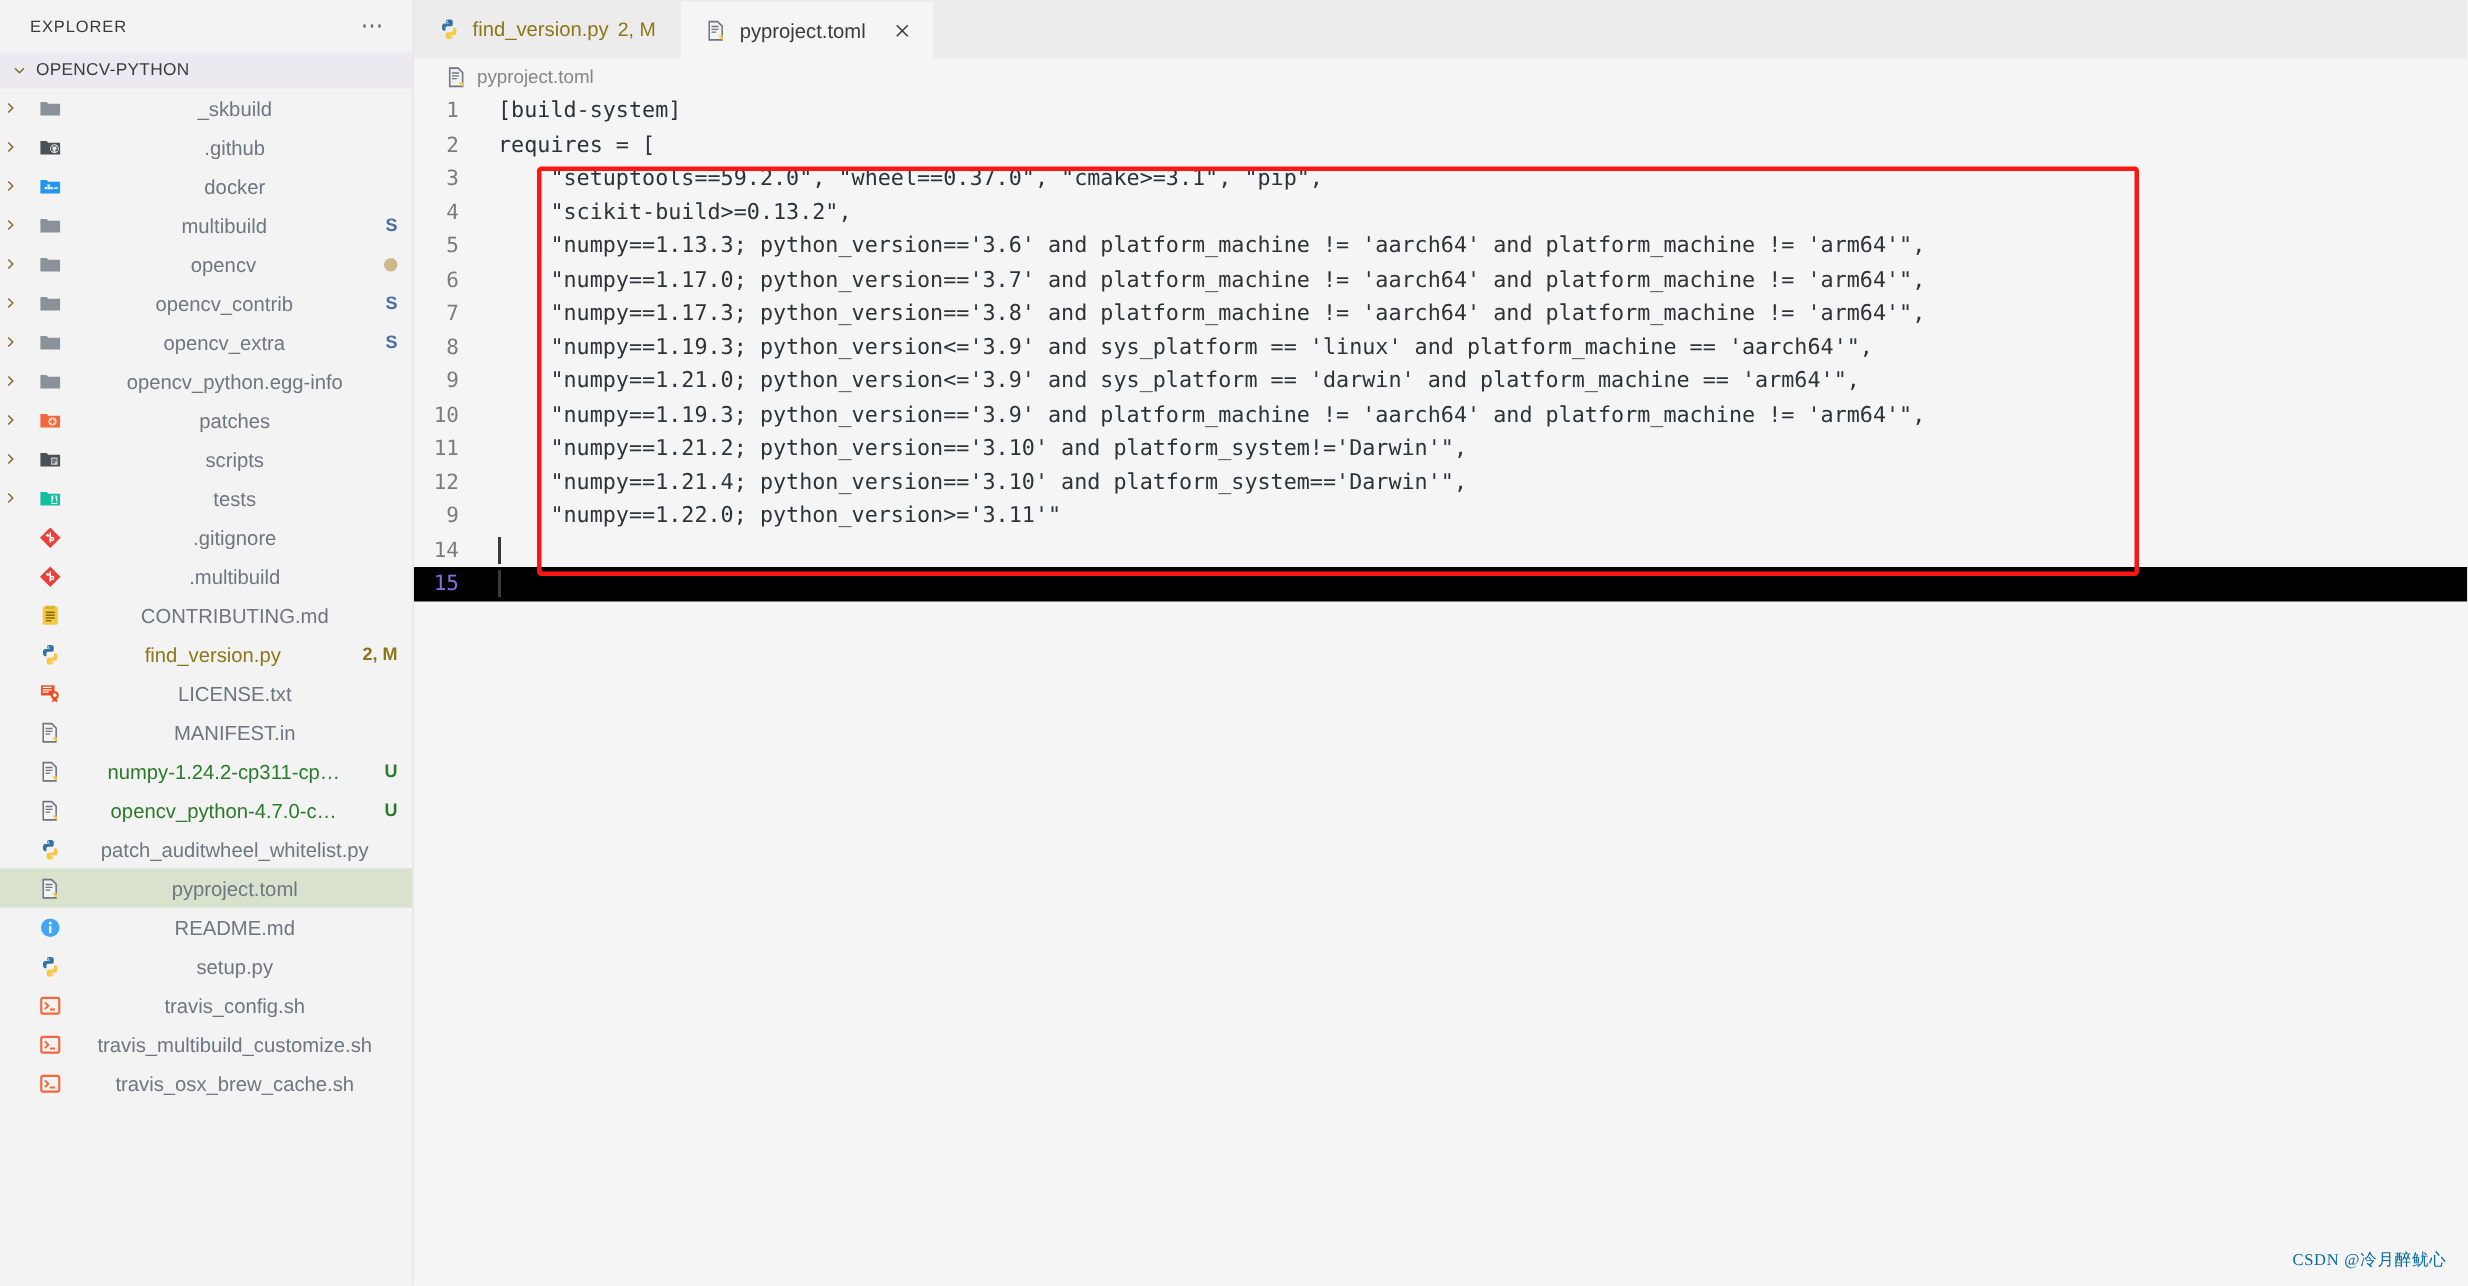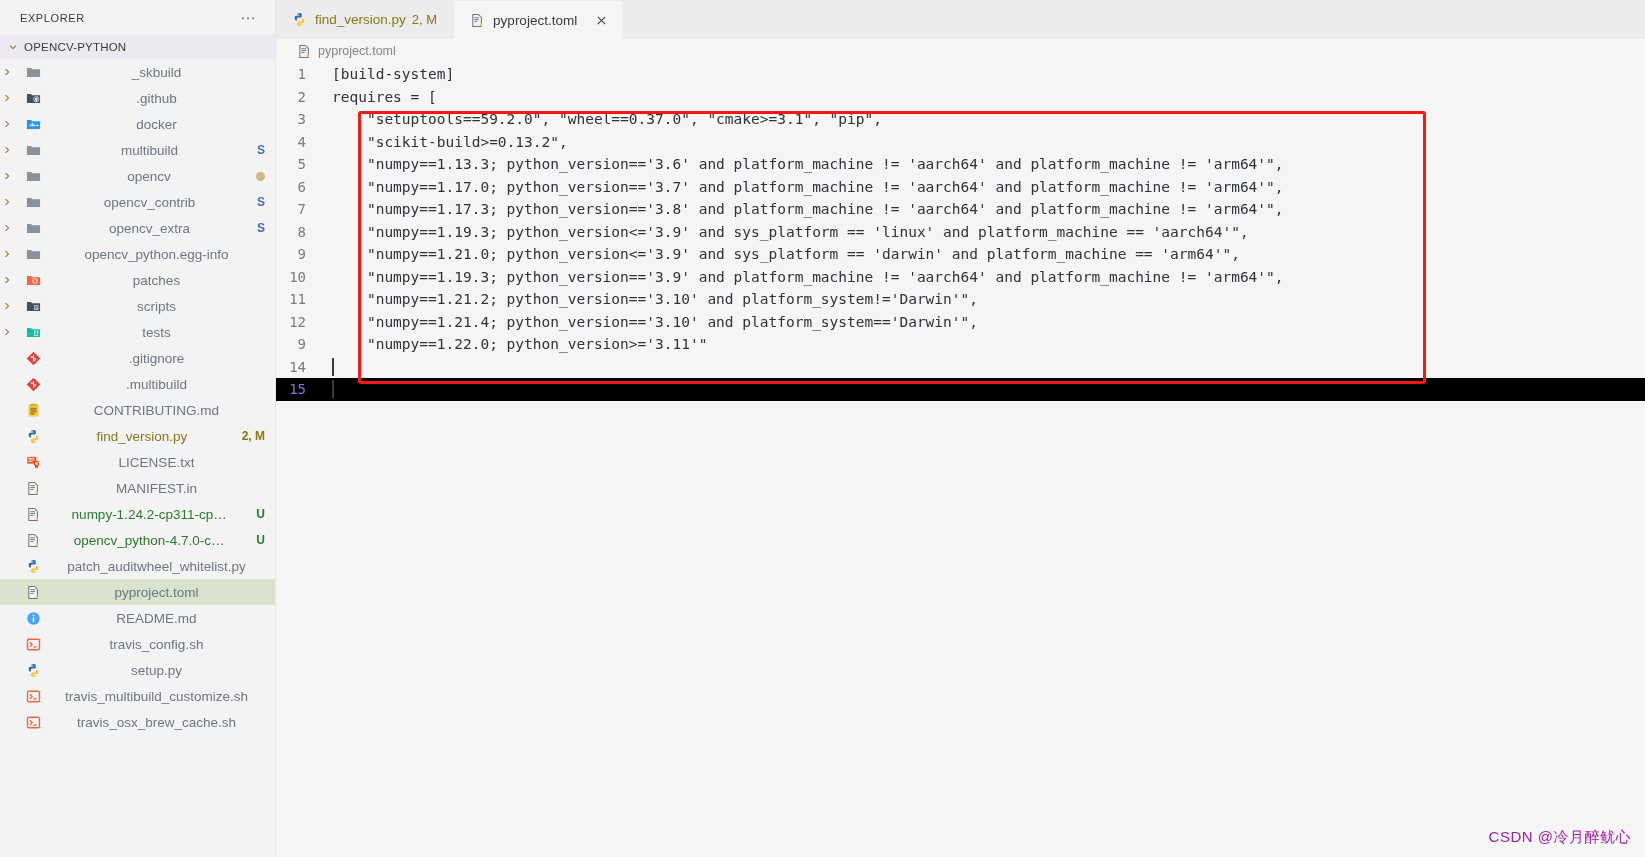--- a/index.html
+++ b/index.html
@@ -218,24 +218,25 @@
     left: 82px;
     top: 48px;
     width: 1068px;
     height: 273px;
   }
 
   #watermark {
     position: absolute;
     right: 14px;
     bottom: 10px;
-    font-size: 15px;
-    color: #a21caf;
+    font-size: 11px;
+    color: #0369a1;
     letter-spacing: 0.5px;
     white-space: nowrap;
+    font-family: Liberation Serif, serif;
   }
 </style>
 </head>
 <body>
 
 <div id="app">
 
   <div id="sidebar">
 
     <div class="explorer-header">
@@ -545,36 +546,36 @@
                 <rect x="7.2" y="6.8" width="1.6" height="5" fill="#fff"></rect>
                 <circle cx="8" cy="4.8" r="1" fill="#fff"></circle>
             </svg>
           </span>
           <span class="label">README.md</span>
         </div>
         <div class="tree-row">
           <span class="indent" style="flex: 0 0 22px; width: 22px;"></span>
           <span class="icon">
             <svg width="15" height="15" viewBox="0 0 16 16">
+              <path d="M7.7 1c-2 0-2 .9-2 .9v1.6h2.1v.4H4.5s-1.7-.2-1.7 2.5 1.5 2.6 1.5 2.6h1V7.4s-.07-1.5 1.4-1.5h2.4s1.4.03 1.4-1.37V2.4S10.7 1 7.7 1zM6.6 1.9a.58.58 0 110 1.16.58.58 0 010-1.16z" fill="#3572a5"></path>
+                <path d="M8.3 15c2 0 2-.9 2-.9v-1.6H8.2v-.4h3.3s1.7.2 1.7-2.5-1.5-2.6-1.5-2.6h-1v1.6s.07 1.5-1.4 1.5H6.9s-1.4-.03-1.4 1.37v2.1S5.3 15 8.3 15zm1.1-.9a.58.58 0 110-1.16.58.58 0 010 1.16z" fill="#f6c944"></path>
+            </svg>
+          </span>
+          <span class="label">setup.py</span>
+        </div>
+        <div class="tree-row">
+          <span class="indent" style="flex: 0 0 22px; width: 22px;"></span>
+          <span class="icon">
+            <svg width="15" height="15" viewBox="0 0 16 16">
               <rect x="1.6" y="2.4" width="12.8" height="11.2" rx="1.4" fill="none" stroke="#f4663b" stroke-width="1.5"></rect>
                 <path d="M4.2 5.6l2.4 2.4-2.4 2.4" fill="none" stroke="#f4663b" stroke-width="1.4"></path>
                 <path d="M7.8 10.6h3.6" stroke="#f4663b" stroke-width="1.4"></path>
             </svg>
           </span>
           <span class="label">travis_config.sh</span>
-        </div>
-        <div class="tree-row">
-          <span class="indent" style="flex: 0 0 22px; width: 22px;"></span>
-          <span class="icon">
-            <svg width="15" height="15" viewBox="0 0 16 16">
-              <path d="M7.7 1c-2 0-2 .9-2 .9v1.6h2.1v.4H4.5s-1.7-.2-1.7 2.5 1.5 2.6 1.5 2.6h1V7.4s-.07-1.5 1.4-1.5h2.4s1.4.03 1.4-1.37V2.4S10.7 1 7.7 1zM6.6 1.9a.58.58 0 110 1.16.58.58 0 010-1.16z" fill="#3572a5"></path>
-                <path d="M8.3 15c2 0 2-.9 2-.9v-1.6H8.2v-.4h3.3s1.7.2 1.7-2.5-1.5-2.6-1.5-2.6h-1v1.6s.07 1.5-1.4 1.5H6.9s-1.4-.03-1.4 1.37v2.1S5.3 15 8.3 15zm1.1-.9a.58.58 0 110-1.16.58.58 0 010 1.16z" fill="#f6c944"></path>
-            </svg>
-          </span>
-          <span class="label">setup.py</span>
         </div>
         <div class="tree-row">
           <span class="indent" style="flex: 0 0 22px; width: 22px;"></span>
           <span class="icon">
             <svg width="15" height="15" viewBox="0 0 16 16">
               <rect x="1.6" y="2.4" width="12.8" height="11.2" rx="1.4" fill="none" stroke="#f4663b" stroke-width="1.5"></rect>
                 <path d="M4.2 5.6l2.4 2.4-2.4 2.4" fill="none" stroke="#f4663b" stroke-width="1.4"></path>
                 <path d="M7.8 10.6h3.6" stroke="#f4663b" stroke-width="1.4"></path>
             </svg>
           </span>

